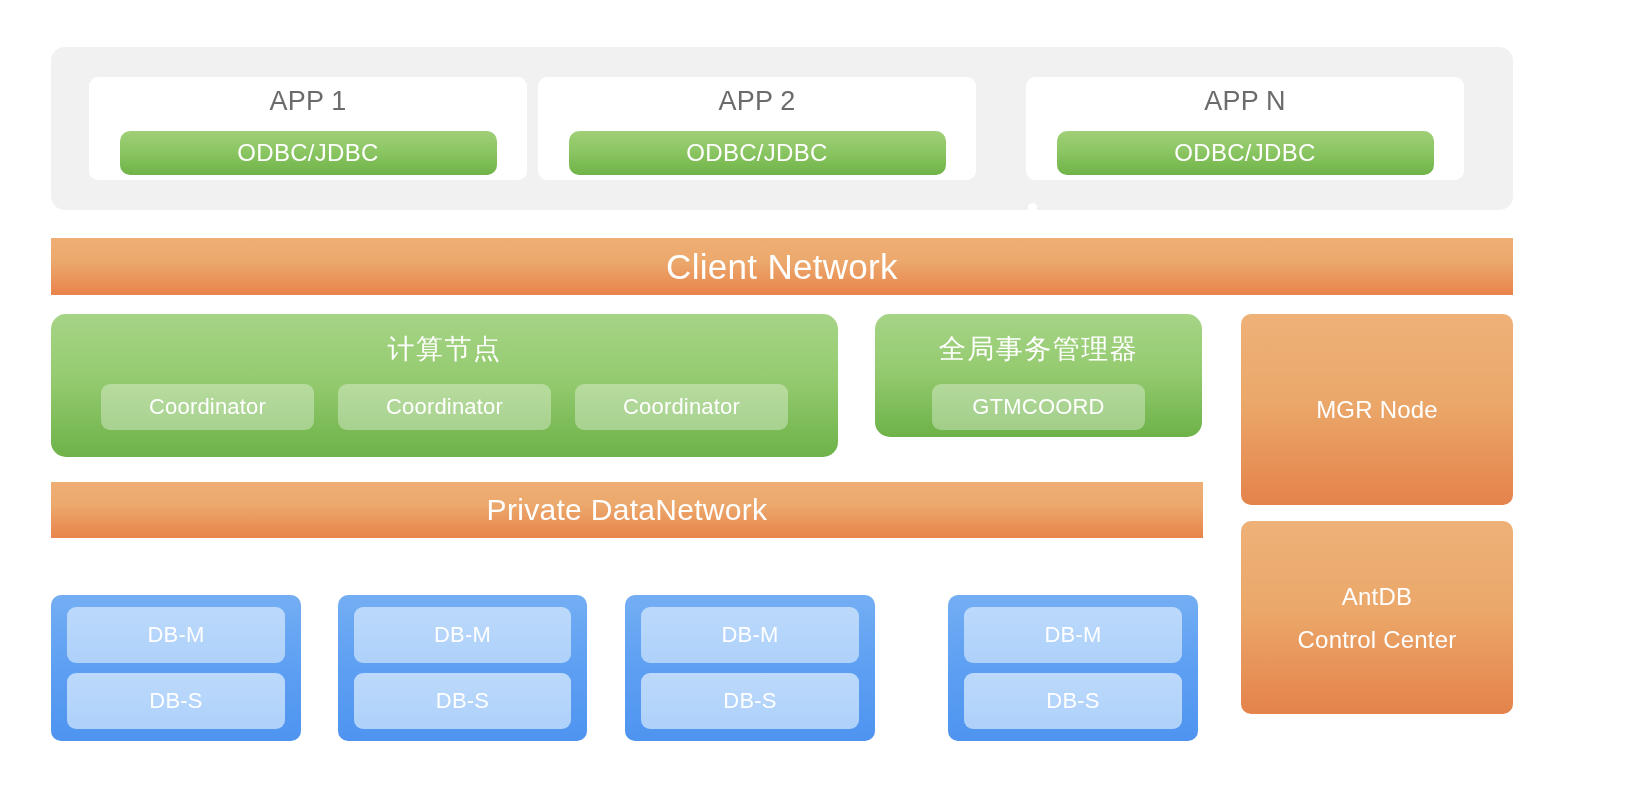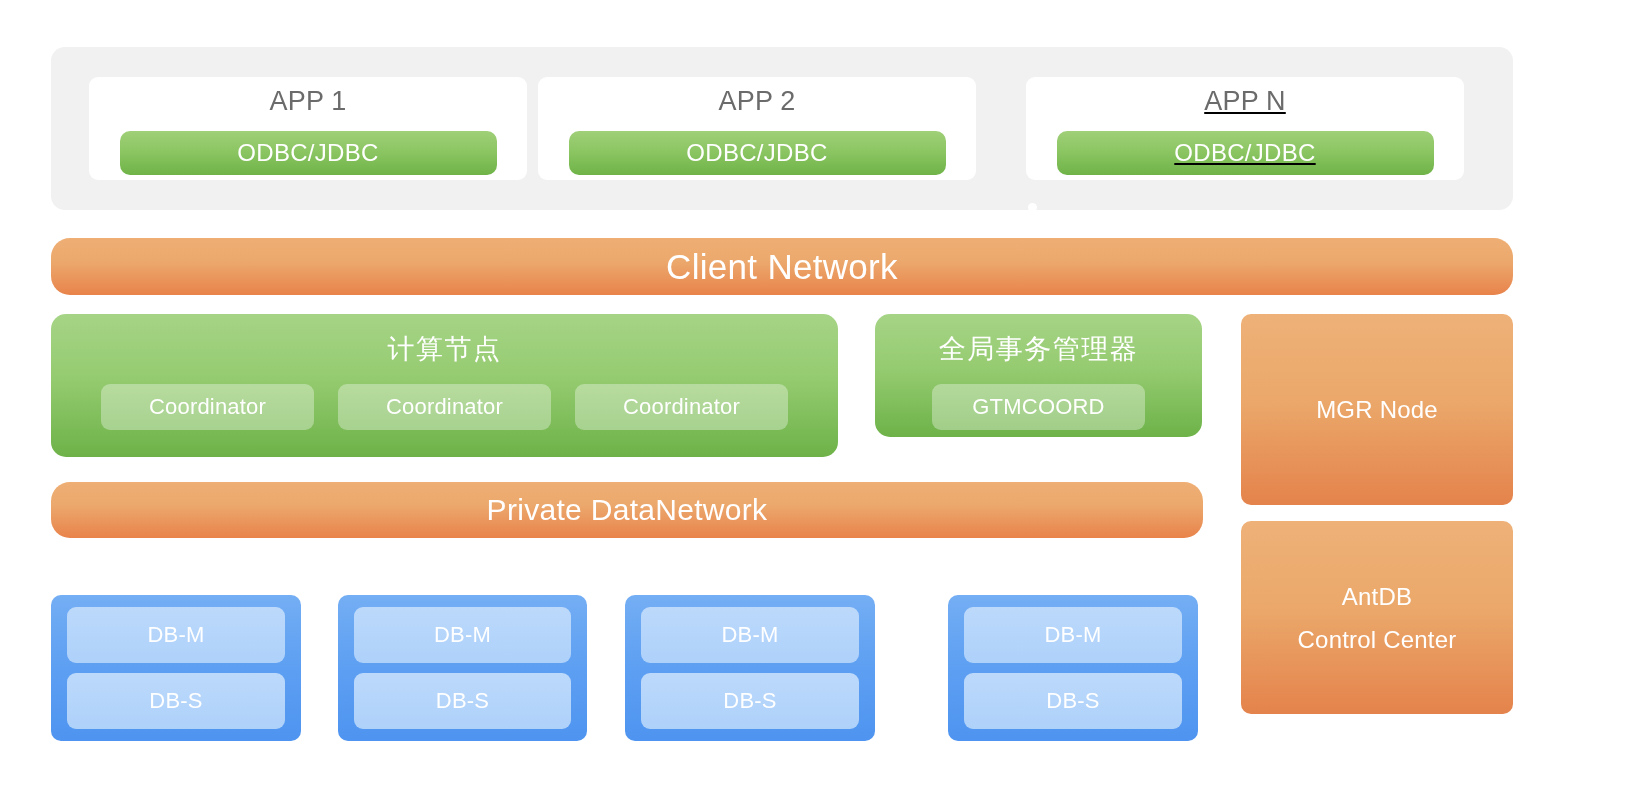--- a/index.html
+++ b/index.html
@@ -32,21 +32,21 @@
     background: #ffffff;
     border-radius: 9px;
     display: flex;
     flex-direction: column;
     align-items: center;
     justify-content: flex-start;
     padding-top: 6px;
   }
   .app-card.c1 { left: 38px;  width: 438px; }
   .app-card.c2 { left: 487px; width: 438px; }
-  .app-card.c3 { left: 975px; width: 438px; text-decoration: underline; }
+  .app-card.c3 { left: 975px; width: 438px; }
 
   .app-title {
     font-size: 27px;
     color: #6b6b6b;
     letter-spacing: .2px;
     line-height: 36px;
     height: 36px;
   }
   .odbc-chip {
     margin-top: 12px;
@@ -68,21 +68,21 @@
     border-radius: 50%;
     background: #ffffff;
   }
   .ellipsis-dot.d1 { left: 1028px; top: 145px; }
   .ellipsis-dot.d2 { left: 1048px; top: 145px; }
   .ellipsis-dot.d3 { left: 1028px; top: 203px; }
 
   
   .net-bar {
     position: absolute;
-    border-radius: 19px;
+    border-radius: 0;
     background: linear-gradient(180deg, #eeae74 0%, #eca96d 40%, #e8834b 100%);
     color: #ffffff;
     display: flex;
     align-items: center;
     justify-content: center;
     letter-spacing: .3px;
   }
   .net-bar.client {
     left: 51px; top: 238px;
     width: 1462px; height: 57px;

